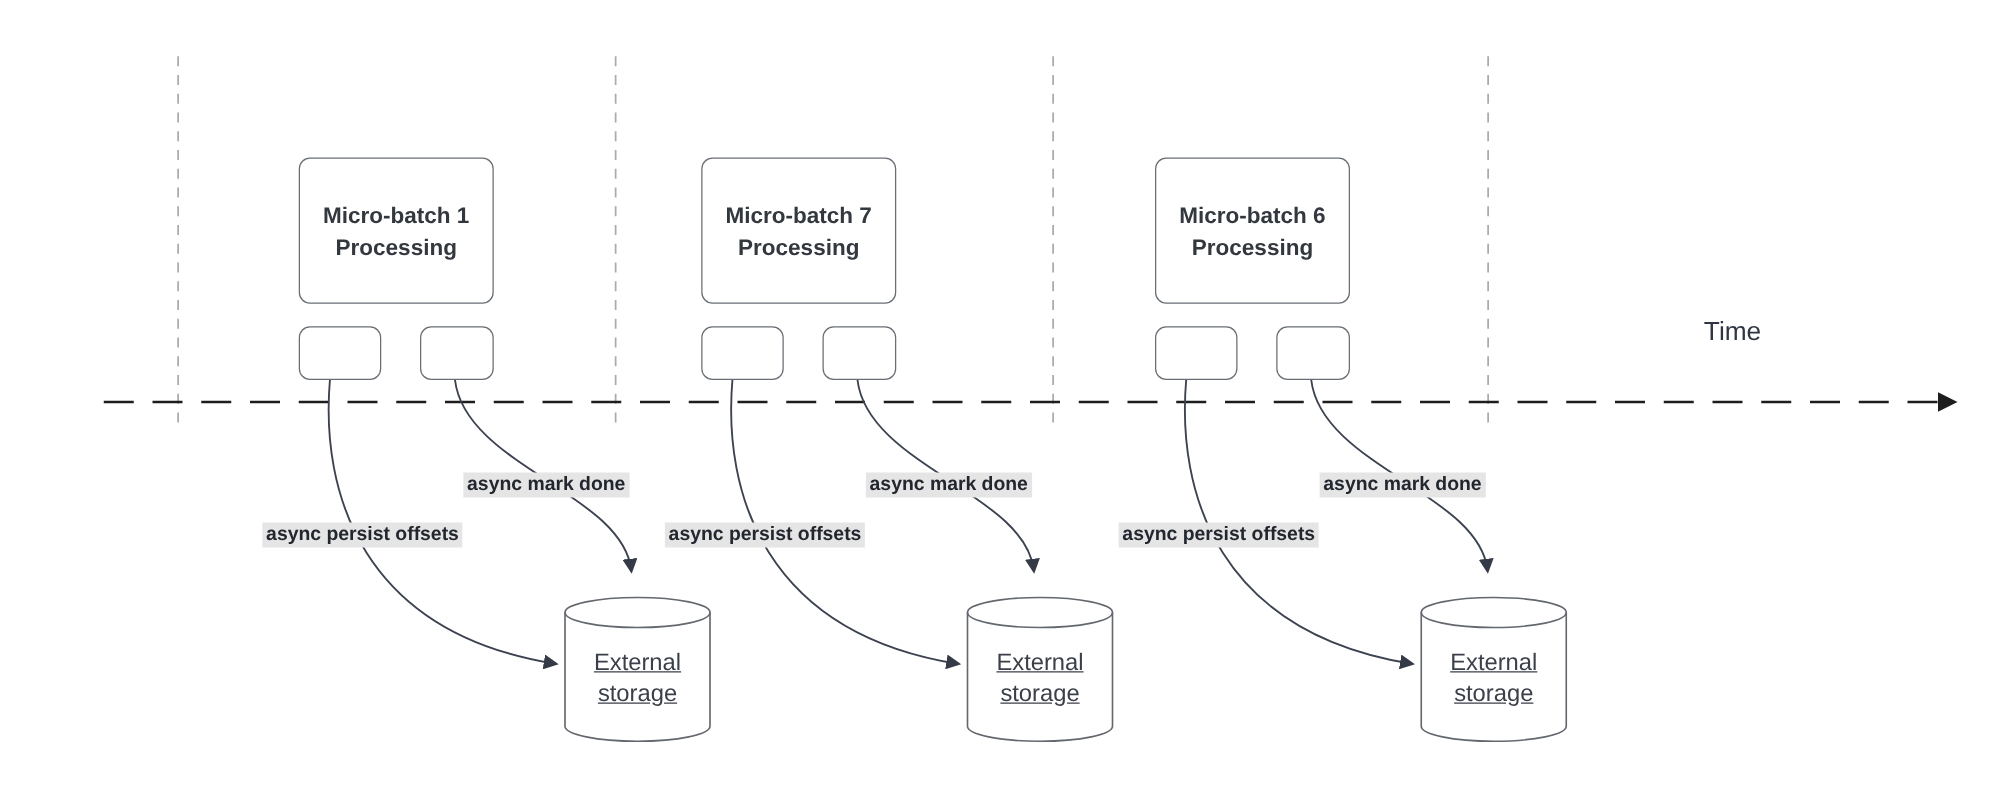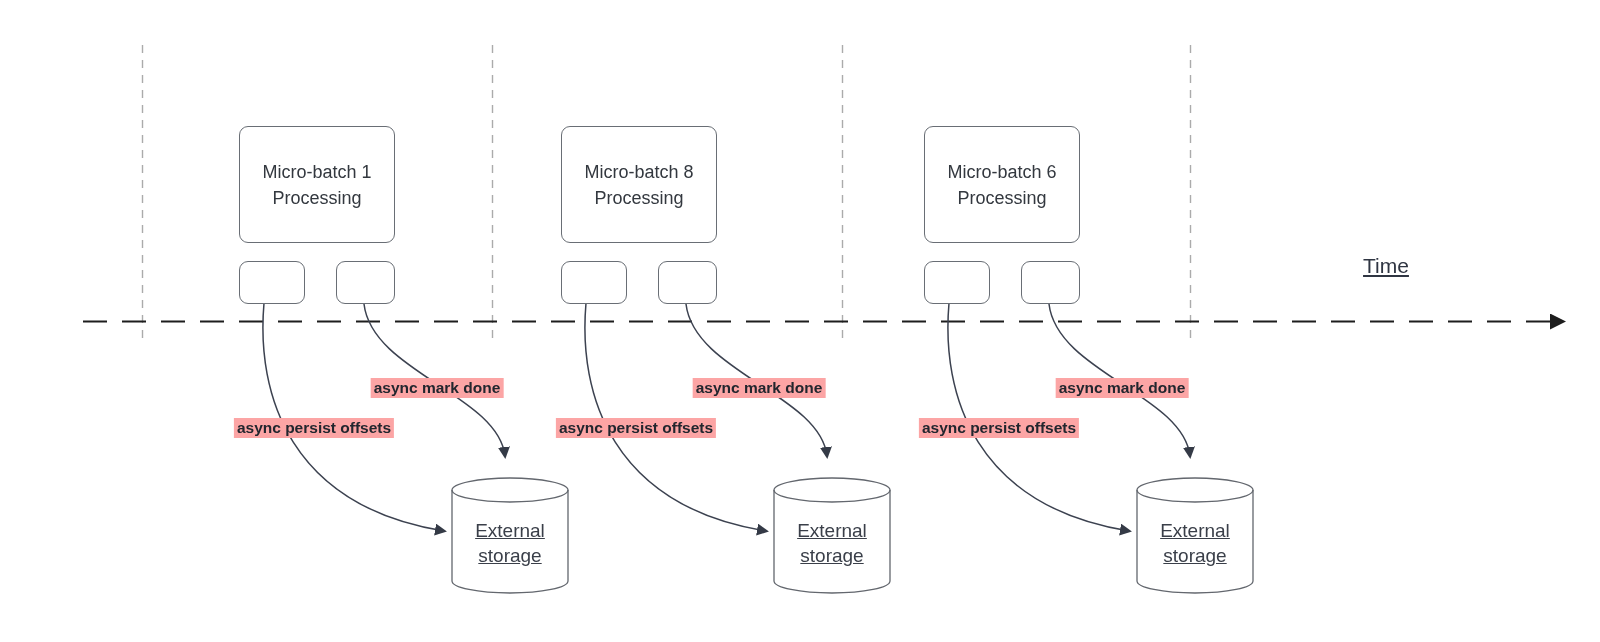--- a/index.html
+++ b/index.html
@@ -10,46 +10,46 @@
   .canvas svg{position:absolute;left:0;top:0;}
   .guide{stroke:#ababab;stroke-width:1.4;stroke-dasharray:8 7;}
   .timeline{stroke:#1d1d1d;stroke-width:2;stroke-dasharray:24 15;}
   .flow{fill:none;stroke:#3c4250;stroke-width:1.5;marker-end:url(#ah-slate);}
   .shape{fill:#ffffff;stroke:#63676e;stroke-width:1.3;}
   .rim{fill:none;}
   .batch{position:absolute;left:0;top:0;width:0;height:0;overflow:visible;}
   .main-box{
     position:absolute;left:239px;top:126px;width:154px;height:115px;
     border:1px solid #696e75;border-radius:9px;background:#fff;
-    display:flex;align-items:center;justify-content:center;
+    display:flex;align-items:center;justify-content:center;font-weight:bold;
   }
   .main-box span{
     display:block;width:140px;text-align:center;
     font-size:18px;line-height:26px;color:#33383f;
   }
   .slot{
     position:absolute;top:261px;height:41px;
     border:1px solid #696e75;border-radius:9px;background:#fff;
   }
   .slot-left{left:239px;width:64px;}
   .slot-right{left:336px;width:57px;}
   .lbl{
     position:absolute;transform:translate(-50%,-50%);
     font-weight:bold;font-size:15.5px;color:#22262e;white-space:nowrap;
-    background:#fca5a5;padding:1px 3px;
+    background:#e5e5e5;padding:1px 3px;
   }
-  .lbl-persist{left:290px;top:428px;margin-left:24px;}
+  .lbl-persist{left:290px;top:428px;}
   .lbl-mark{left:437px;top:388px;}
   .storage-label{
     position:absolute;left:510px;top:543px;transform:translate(-50%,-50%);
     width:110px;text-align:center;font-size:19px;line-height:25px;color:#3a3f49;text-decoration:underline;
   }
   .time-label{
     position:absolute;left:1386px;top:266px;transform:translate(-50%,-50%);
-    font-size:21px;color:#2f3542;white-space:nowrap;text-decoration:underline;
+    font-size:21px;color:#2f3542;white-space:nowrap;
   }
 </style>
 </head>
 <body>
 
 <div class="canvas">
 
   <svg width="1600" height="642" viewBox="0 0 1600 642">
     <defs>
       <marker id="ah-slate" viewBox="0 0 10 10" refX="7.5" refY="5" markerWidth="8" markerHeight="8" orient="auto" markerUnits="strokeWidth">
@@ -100,21 +100,21 @@
       </div>
       <div class="slot slot-left"></div>
       <div class="slot slot-right"></div>
       <div class="lbl lbl-persist">async persist offsets</div>
       <div class="lbl lbl-mark">async mark done</div>
       <div class="storage-label">External storage</div>
     </div>
 
     <div class="batch" style="left: 322px;">
       <div class="main-box">
-        <span>Micro-batch 8 Processing</span>
+        <span>Micro-batch 7 Processing</span>
       </div>
       <div class="slot slot-left"></div>
       <div class="slot slot-right"></div>
       <div class="lbl lbl-persist">async persist offsets</div>
       <div class="lbl lbl-mark">async mark done</div>
       <div class="storage-label">External storage</div>
     </div>
 
     <div class="batch" style="left: 685px;">
       <div class="main-box">

